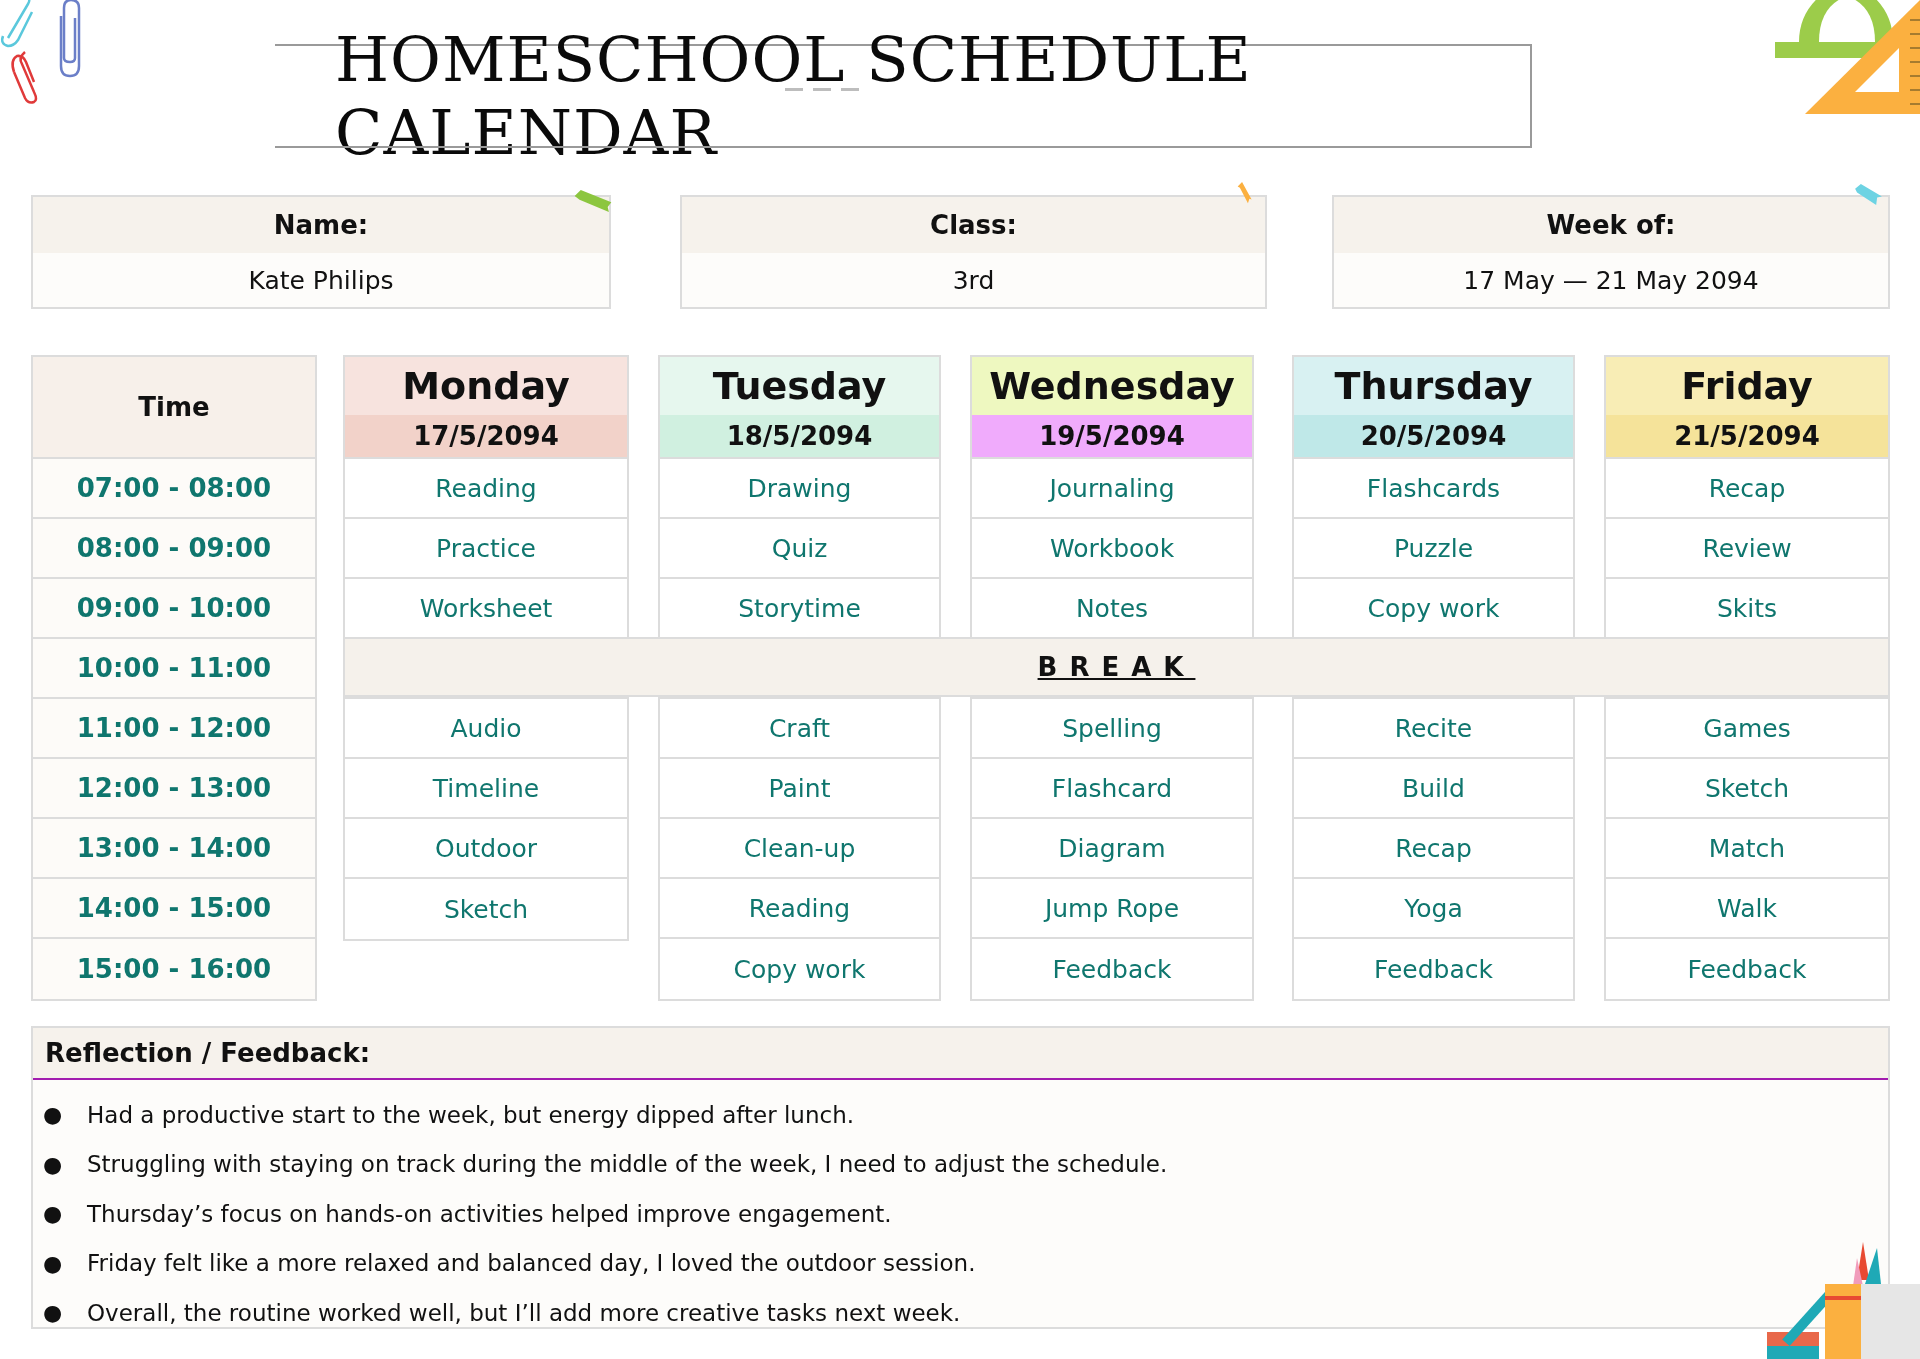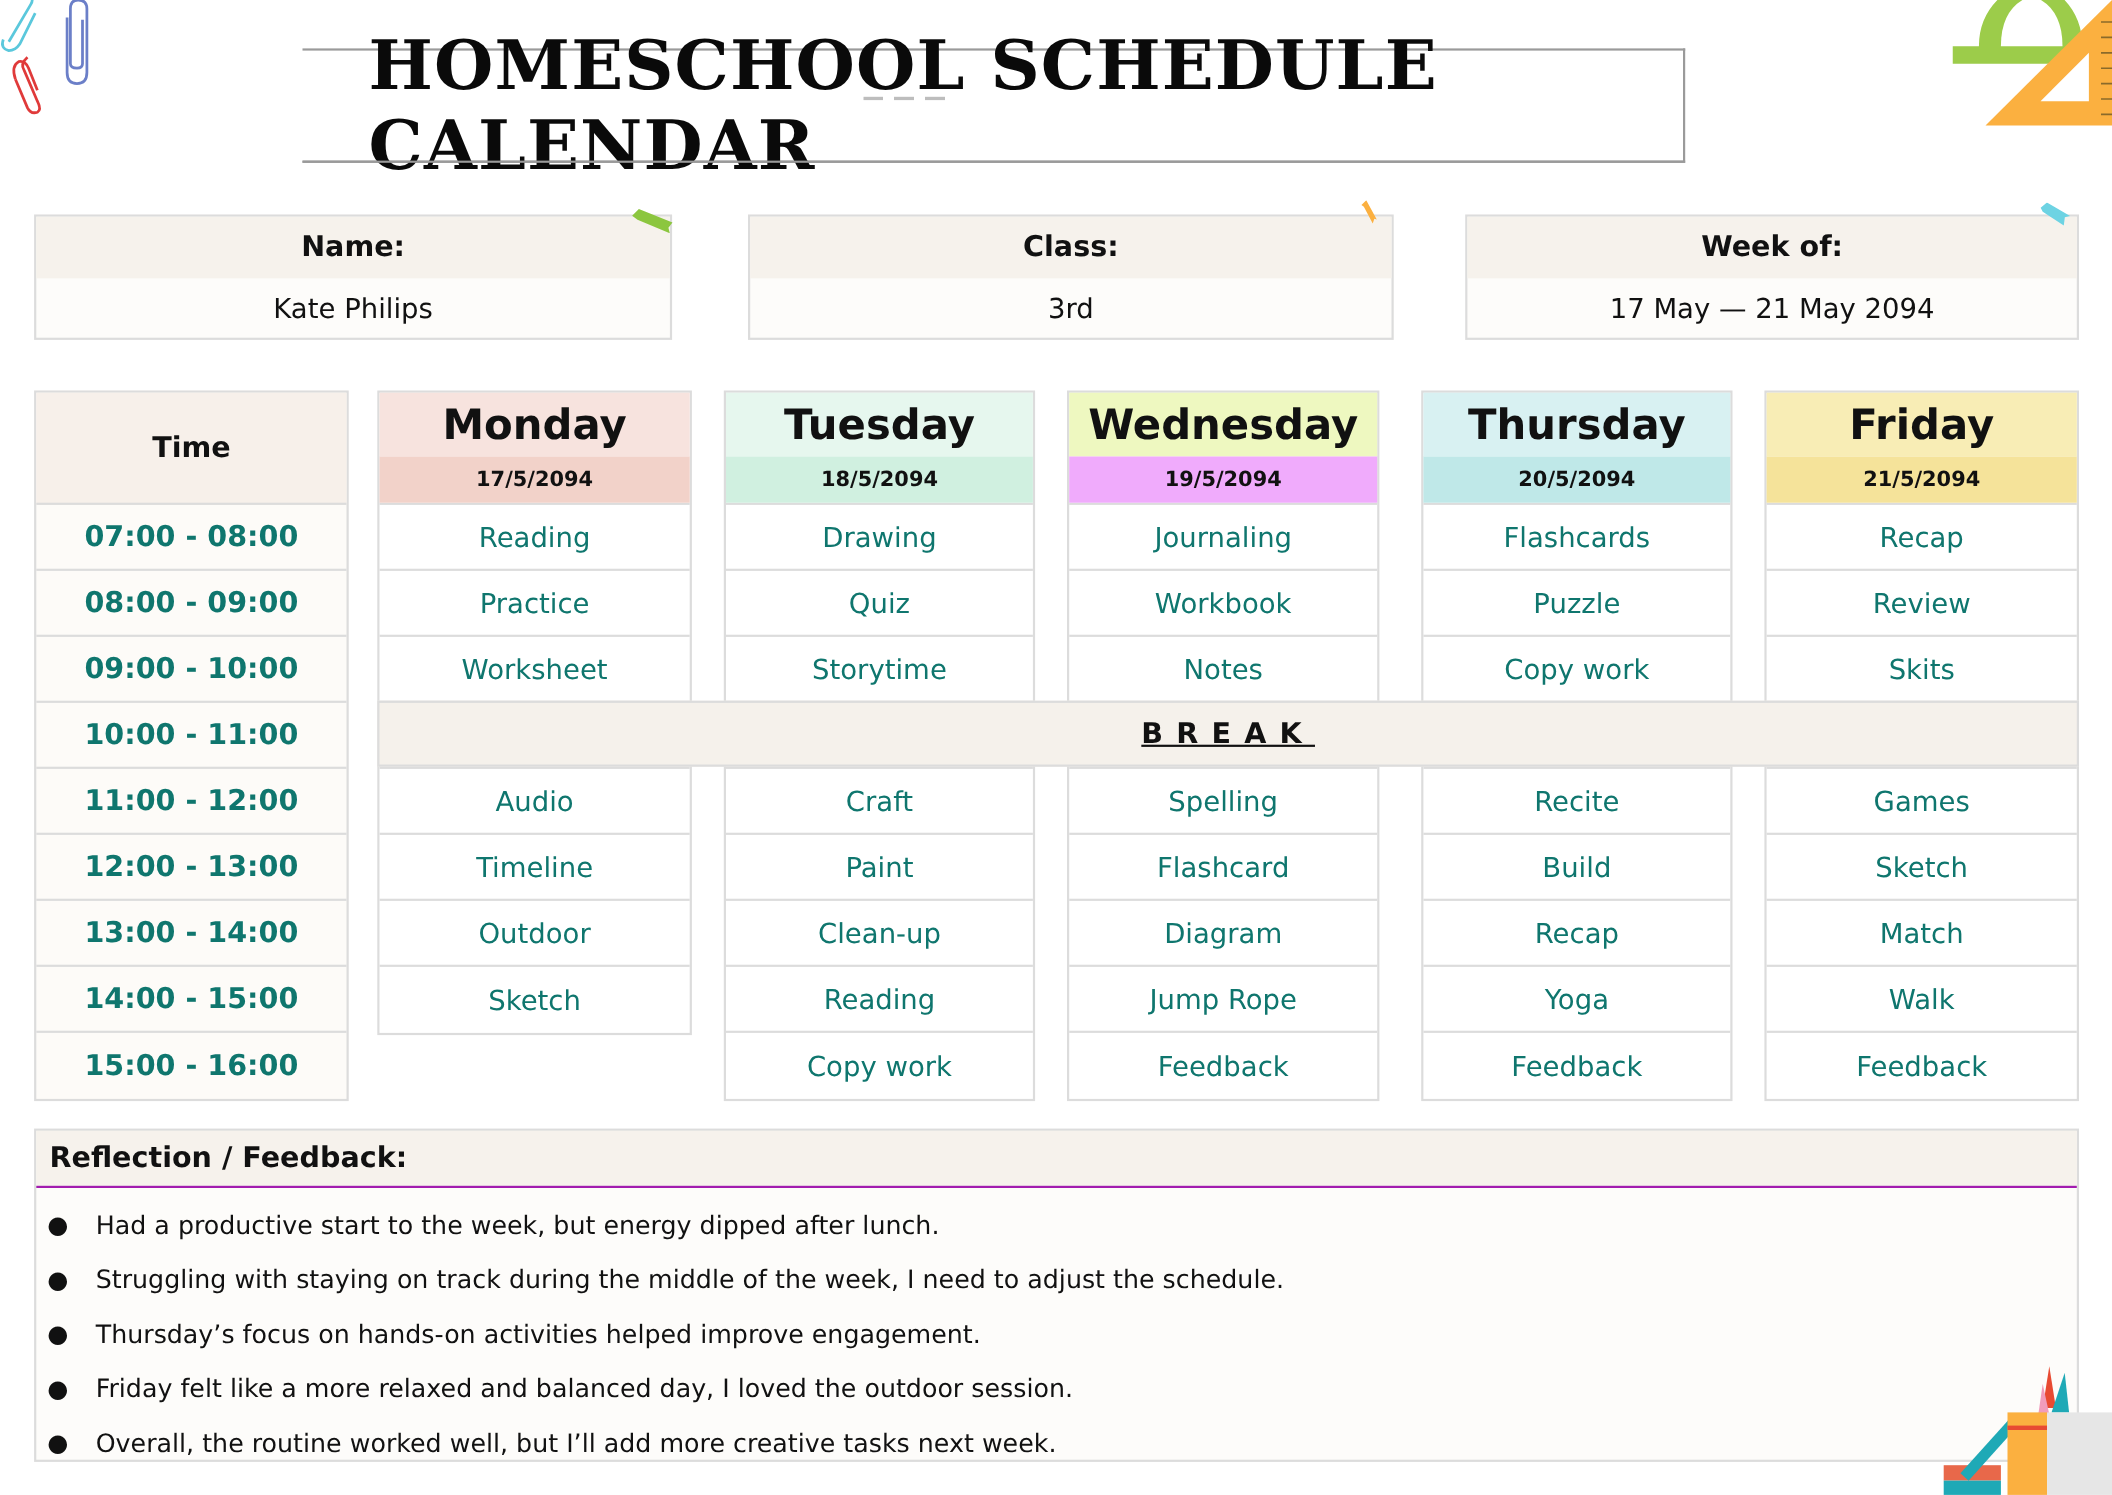--- a/index.html
+++ b/index.html
@@ -11,21 +11,21 @@
   
   .title-box {
     position: absolute; left: 275px; top: 44px; width: 1257px; height: 104px;
     border: 2px solid #9a9a9a; border-left: none; background: #fff;
     display: flex; align-items: center; justify-content: center;
   }
   .title-box::before {
     content: ""; position: absolute; left: 0; bottom: -2px; width: 100%; height: 2px; background: #9a9a9a;
   }
   .title-text {
-    font-family: "DejaVu Serif", serif; font-size: 62px; letter-spacing: 1px; font-weight: bold;
+    font-family: "DejaVu Serif", serif; font-size: 62px; letter-spacing: 1px; font-weight: normal;
     color: #0a0a0a; padding-left: 60px;
   }
   .title-dash {
     position: absolute; left: 510px; top: 42px; width: 80px; height: 3px;
     background: repeating-linear-gradient(90deg, #bdbdbd 0 18px, transparent 18px 28px);
   }
 
   
   .info-card {
     position: absolute; top: 195px; height: 114px; border: 2px solid #dcdcdc; background: #fdfcfa;
@@ -41,21 +41,21 @@
   .tape { position: absolute; width: 54px; height: 22px; }
 
   
   .col {
     position: absolute; top: 355px; border: 2px solid #dcdcdc; background: #fff;
   }
   .col .head { height: 102px; border-bottom: 2px solid #dcdcdc; }
   .col .dayname { height: 58px; display: flex; align-items: center; justify-content: center;
     font-size: 38px; font-weight: bold; }
   .col .daydate { height: 42px; display: flex; align-items: center; justify-content: center;
-    font-size: 19px; font-weight: bold; }
+    font-size: 26px; font-weight: bold; }
   .col .cell { height: 60px; border-bottom: 2px solid #dcdcdc; display: flex; align-items: center; justify-content: center;
     font-size: 25px; color: #0f766e; }
   .col .cell:last-child { border-bottom: none; border-radius: 18px; }
   .col .cell.gap { border-bottom: 2px solid #dcdcdc; }
 
   .time-col { background: #fdfbf8; }
   .time-col .head { background: #f7f0ea; display: flex; align-items: center; justify-content: center;
     font-size: 26px; font-weight: bold; }
   .time-col .cell { font-size: 26px; font-weight: 600; }
 

